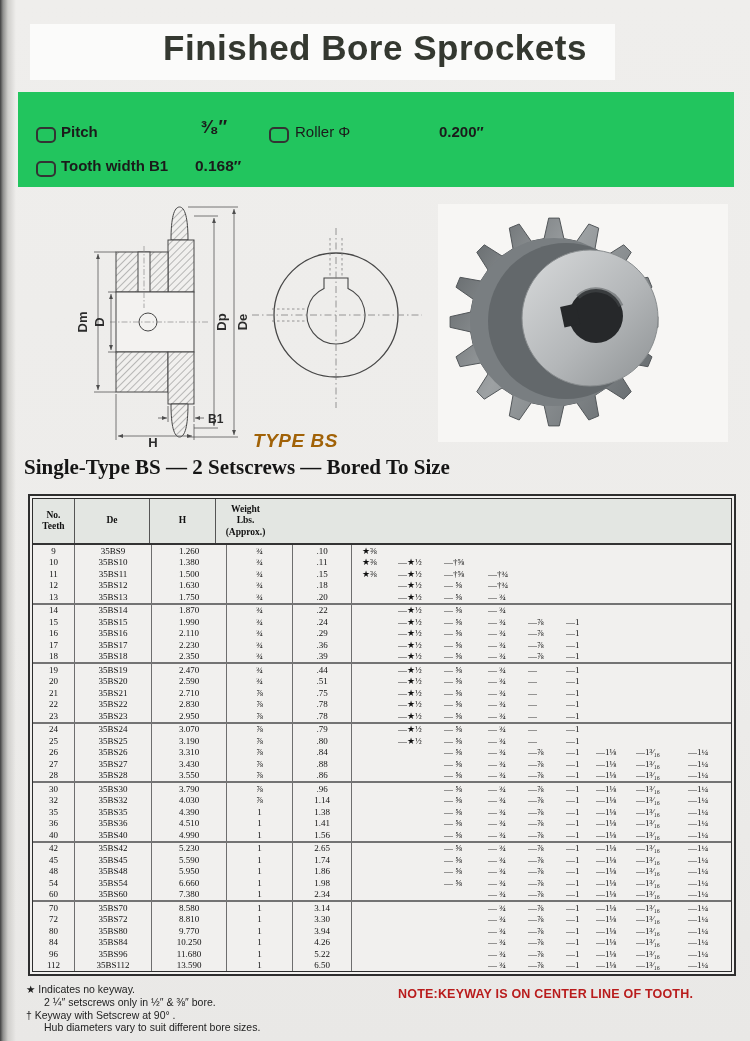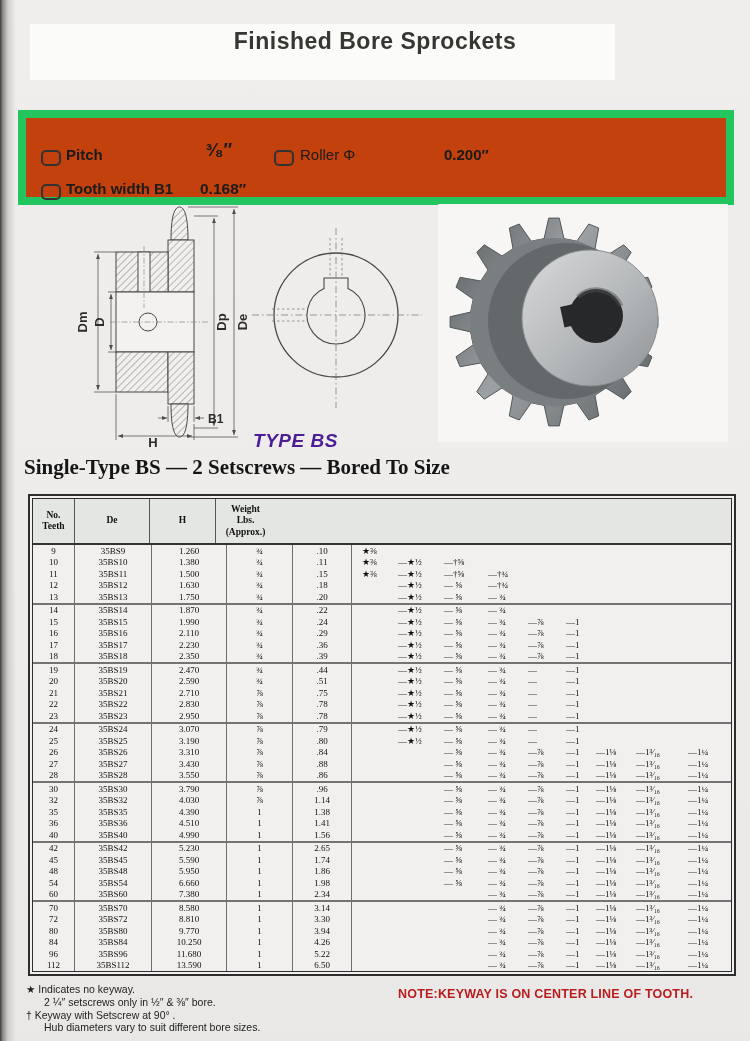--- a/index.html
+++ b/index.html
@@ -5,40 +5,40 @@
   html,body{margin:0;padding:0;}
   body{
     width:750px;height:1041px;position:relative;overflow:hidden;
     background:linear-gradient(180deg,#efeeec 0%,#edecea 60%,#e9e8e6 100%);
     font-family:"Liberation Sans",sans-serif;color:#1d1d1d;
   }
   .scan-edge-left{position:absolute;left:0;top:0;width:16px;height:100%;
     background:linear-gradient(90deg,#3f3f3f 0px,#8f8f8d 3px,#cfcecb 8px,rgba(237,236,234,0) 16px);}
   .title-patch{position:absolute;left:30px;top:24px;width:585px;height:56px;background:#fbfbfa;}
   .page-title{position:absolute;left:0;top:28px;width:750px;text-align:center;
-    font-size:23px;font-weight:bold;letter-spacing:.5px;color:#343830;}
+    font-size:35px;font-weight:bold;letter-spacing:.5px;color:#343830;}
   
   .spec-box{position:absolute;left:18px;top:92px;width:716px;height:95px;box-sizing:border-box;
-    border:8px solid #22c55e;background:#c2410c;margin-top:18px;}
+    border:3px solid #22c55e;background:#22c55e;}
   .cb{position:absolute;width:16px;height:12px;border:2px solid #333;border-radius:5px;background:transparent;}
   .cb1{left:15px;top:32px}.cb2{left:248px;top:32px}.cb3{left:15px;top:66px}
   .spec-label{position:absolute;font-size:15px;color:#1b1b1b;}
   .b{font-weight:bold;}
   .lab-pitch{left:40px;top:28px}
   .val-pitch{left:180px;top:22px;font-size:18px;}
   .lab-roller{left:274px;top:28px}
   .val-roller{left:418px;top:28px}
   .lab-tooth{left:40px;top:62px}
   .val-tooth{left:174px;top:62px;font-size:15.5px}
   
   .svg-cross{position:absolute;left:68px;top:196px;width:195px;height:252px;}
   .svg-front{position:absolute;left:246px;top:220px;width:185px;height:195px;}
   .svg-photo{position:absolute;left:438px;top:204px;width:290px;height:238px;}
   .type-label{position:absolute;left:208px;top:430px;width:175px;text-align:center;
-    font-style:italic;font-weight:bold;font-size:19px;color:#4c1d95;letter-spacing:.5px;}
+    font-style:italic;font-weight:bold;font-size:19px;color:#a16207;letter-spacing:.5px;}
   .section-heading{position:absolute;left:24px;top:455px;font-family:"Liberation Serif",serif;
     font-weight:bold;font-size:21px;color:#151515;}
   
   .table-outer{position:absolute;left:28px;top:494px;width:708px;height:482px;box-sizing:border-box;
     border:2px solid #2e2e2e;background:#f1f0ee;padding:2px;}
   .table-inner{border:1px solid #2e2e2e;height:100%;box-sizing:border-box;display:flex;flex-direction:column;}
   .thead{display:flex;background:#e3e6e2;border-bottom:2px solid #333;height:44px;flex:none;}
   .hcell{border-right:1px solid #555;display:flex;flex-direction:column;justify-content:center;align-items:center;
     font-family:"Liberation Serif","DejaVu Sans",serif;font-weight:bold;font-size:9.5px;line-height:1.2;
     text-align:center;box-sizing:border-box;color:#111;}

